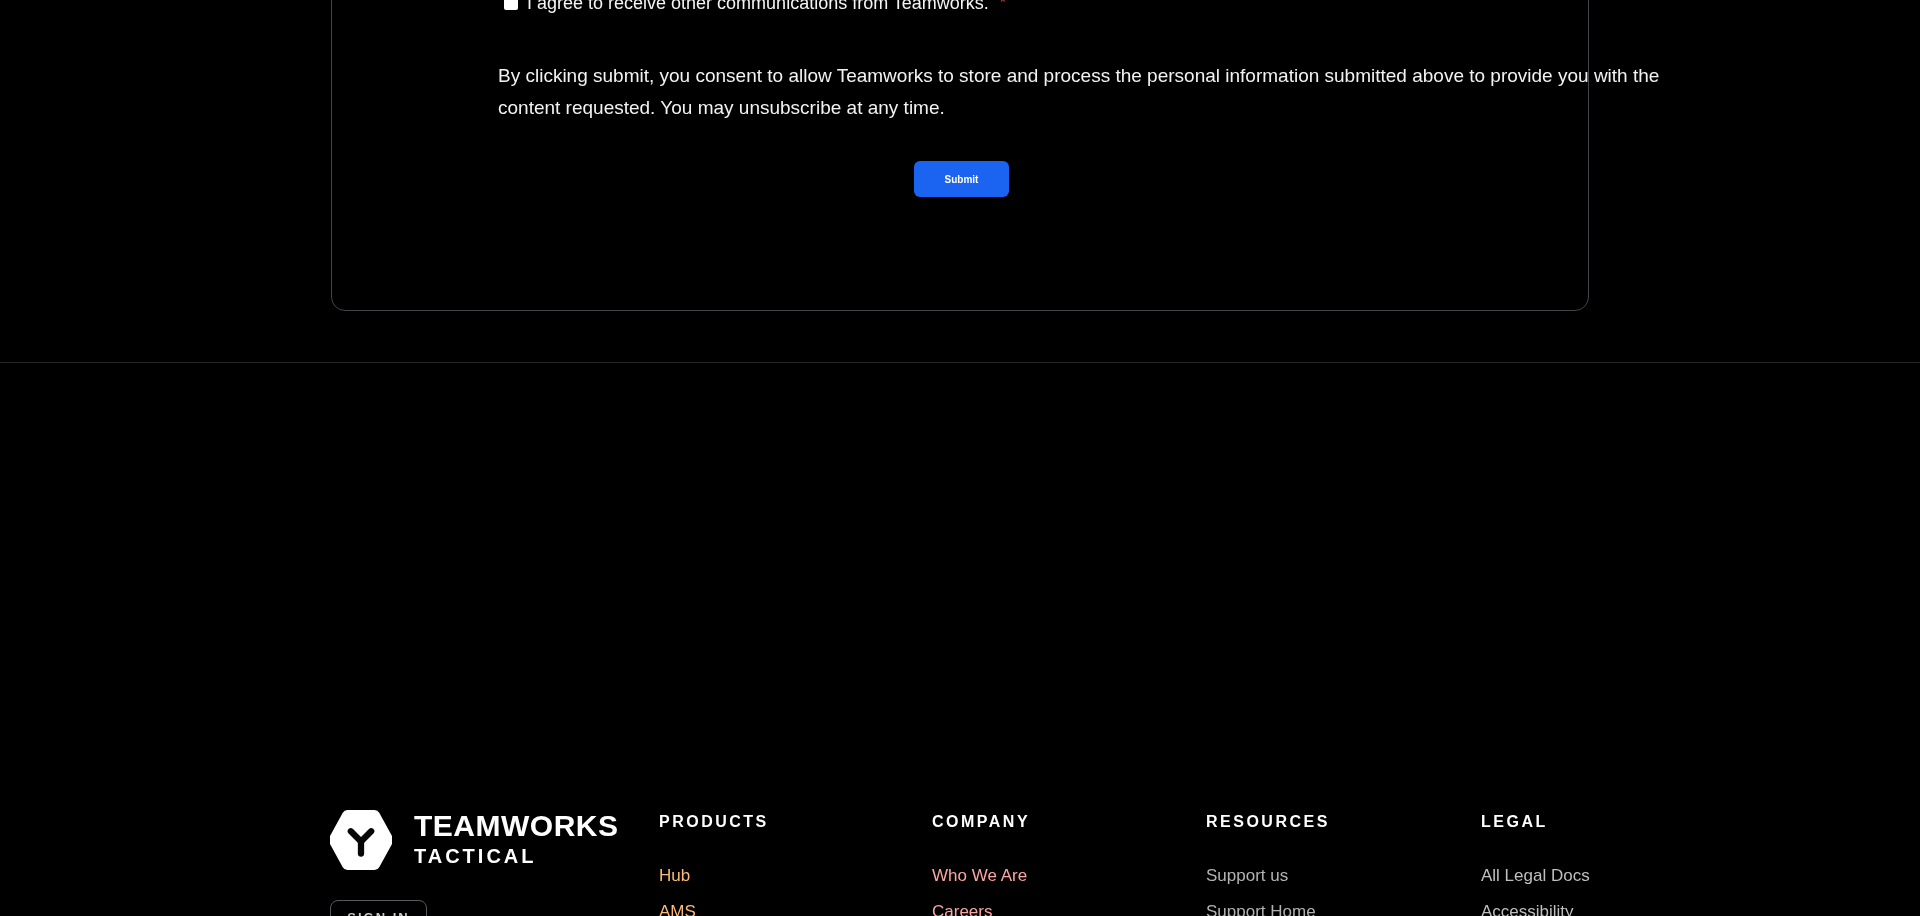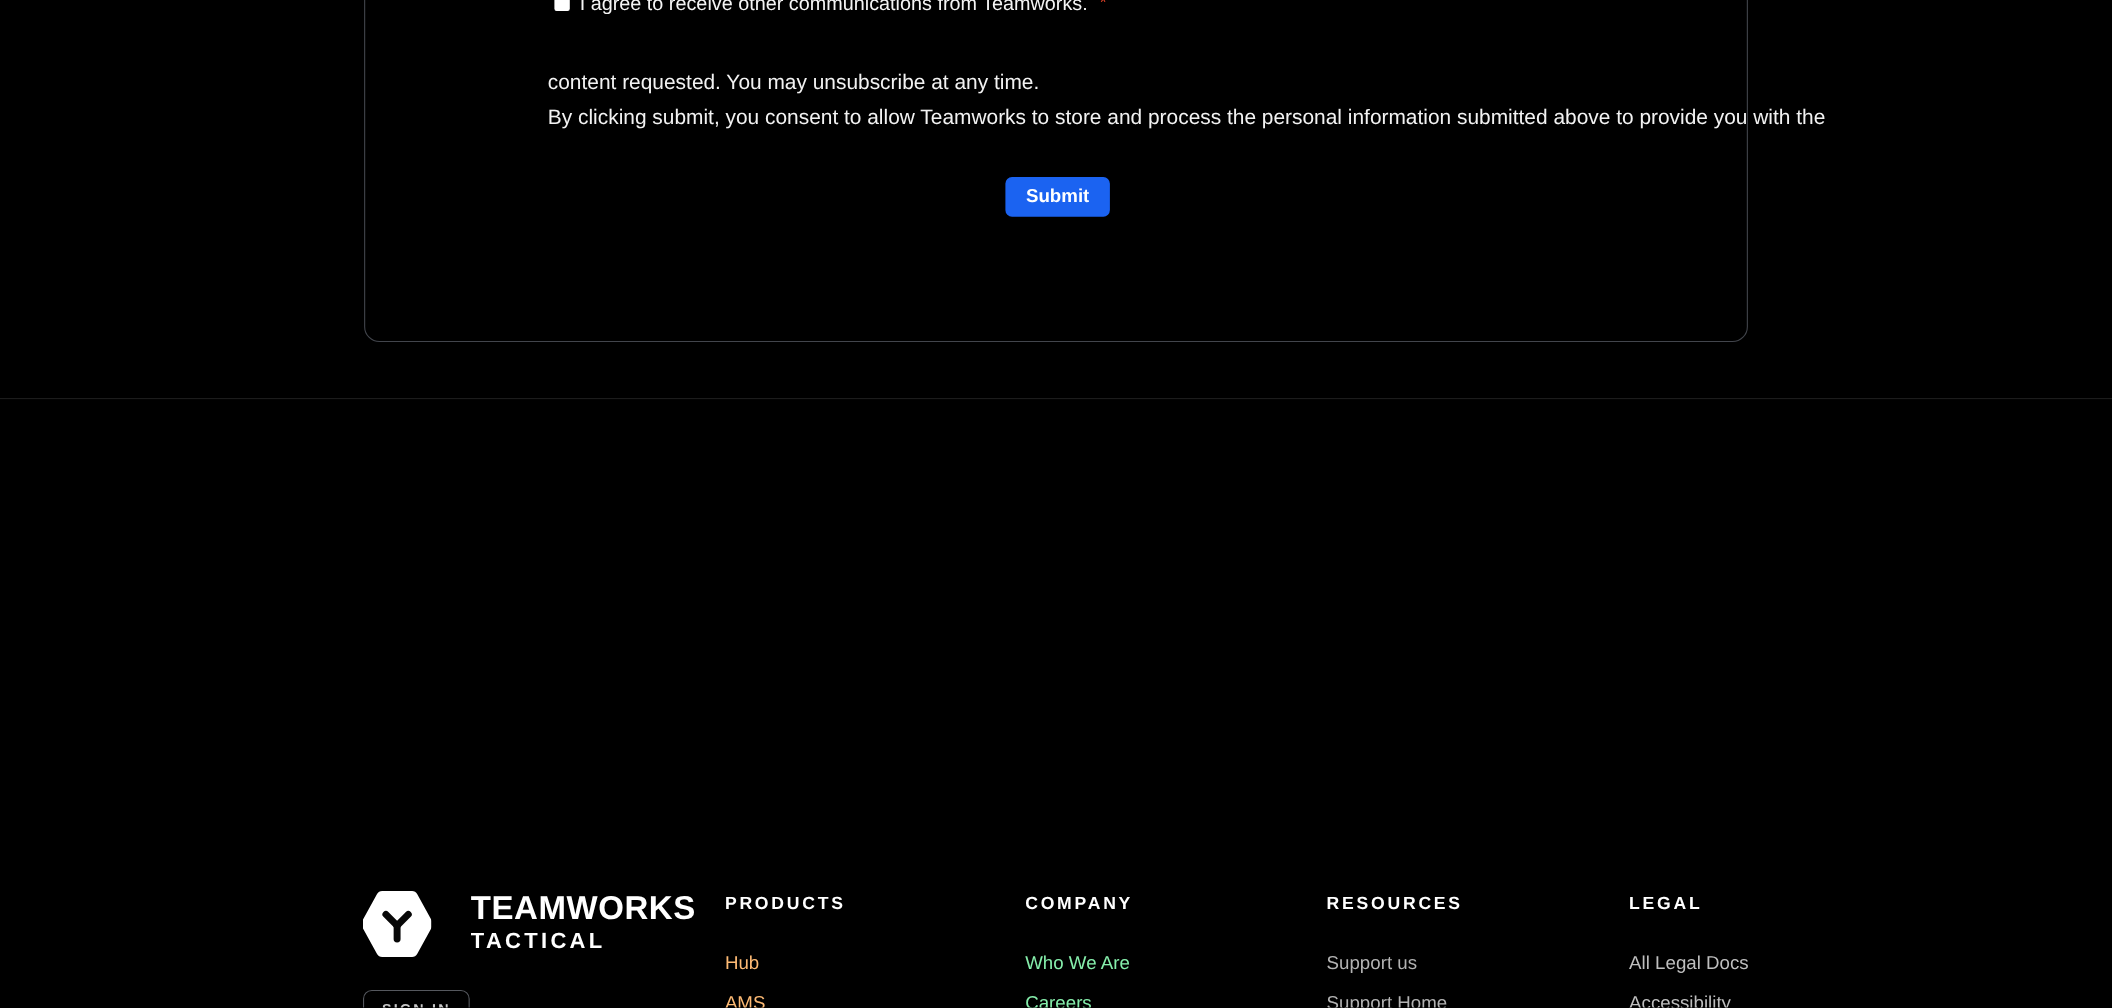--- a/index.html
+++ b/index.html
@@ -31,67 +31,67 @@
     color:#f2f2f2;
   }
   .privacy-line a { color:#f2f2f2; text-decoration:underline; cursor:pointer; }
   .consent-text {
     position:absolute; left:166px; top:103px; font-size:19px; line-height:32px;
     color:#f2f2f2; white-space:nowrap;
   }
   .submit-btn {
     position:absolute; left:582px; top:204px; width:95px; height:36px;
     background:#1b63f1; color:#fff; border:none; border-radius:6px;
-    font-family:inherit; font-size:17px; font-weight:bold; cursor:pointer;
+    font-family:inherit; font-size:10px; font-weight:bold; cursor:pointer;
   }
   .page-divider { position:absolute; top:362px; left:0; width:1920px; height:1px; background:#242424; }
 
   
   .footer { position:absolute; top:363px; left:0; width:1920px; height:553px; background:#000; }
 
-  .brand { position:absolute; left:330px; top:444px; display:flex; align-items:center; gap:36px; cursor:pointer; }
+  .brand { position:absolute; left:330px; top:444px; display:flex; align-items:center; gap:22px; cursor:pointer; }
   .brand-text { color:#fff; font-weight:bold; }
   .brand-line1 { font-size:30px; letter-spacing:0.5px; line-height:31px; }
   .brand-line2 { font-size:20px; letter-spacing:3px; line-height:30px; }
 
   .signin-btn {
     position:absolute; left:330px; top:537px; width:97px; height:34px;
     background:transparent; border:1px solid #55585e; border-radius:8px;
     color:#c9c9c9; font-family:inherit; font-size:13px; font-weight:bold;
     letter-spacing:2px; cursor:pointer;
   }
 
   .fcol { position:absolute; top:449px; width:230px; }
   .ftitle { color:#fff; font-size:16px; font-weight:bold; letter-spacing:2.5px; line-height:19px; }
   .flink { display:block; margin-top:18px; font-size:17px; line-height:18px; color:#fdba74; text-decoration:none; cursor:pointer; }
   .flink:first-of-type { margin-top:36px; }
   .fcol-products { left:659px; }
   .fcol-company  { left:932px; }
-  .fcol-company .flink { color:#86efac; }
+  .fcol-company .flink { color:#fca5a5; }
   .fcol-resources { left:1206px; }
   .fcol-resources .flink { color:#b3b3b3; }
   .fcol-legal { left:1481px; }
   .fcol-legal .flink { color:#bfbfbf; }
 </style>
 </head>
 <body>
 
 <div class="top-section">
   <div class="form-card">
 
     <div class="checkbox-row">
       <span class="checkbox"></span>
       <span>I agree to receive other communications from Teamworks.</span>
       <span class="req-star">*</span>
     </div>
 
 
     <div class="consent-text">
+      <div>By clicking submit, you consent to allow Teamworks to store and process the personal information submitted above to provide you with the</div>
       <div>content requested. You may unsubscribe at any time.</div>
-      <div>By clicking submit, you consent to allow Teamworks to store and process the personal information submitted above to provide you with the</div>
     </div>
 
     <button class="submit-btn">Submit</button>
   </div>
 </div>
 
 <div class="page-divider"></div>
 
 <div class="footer">
 

